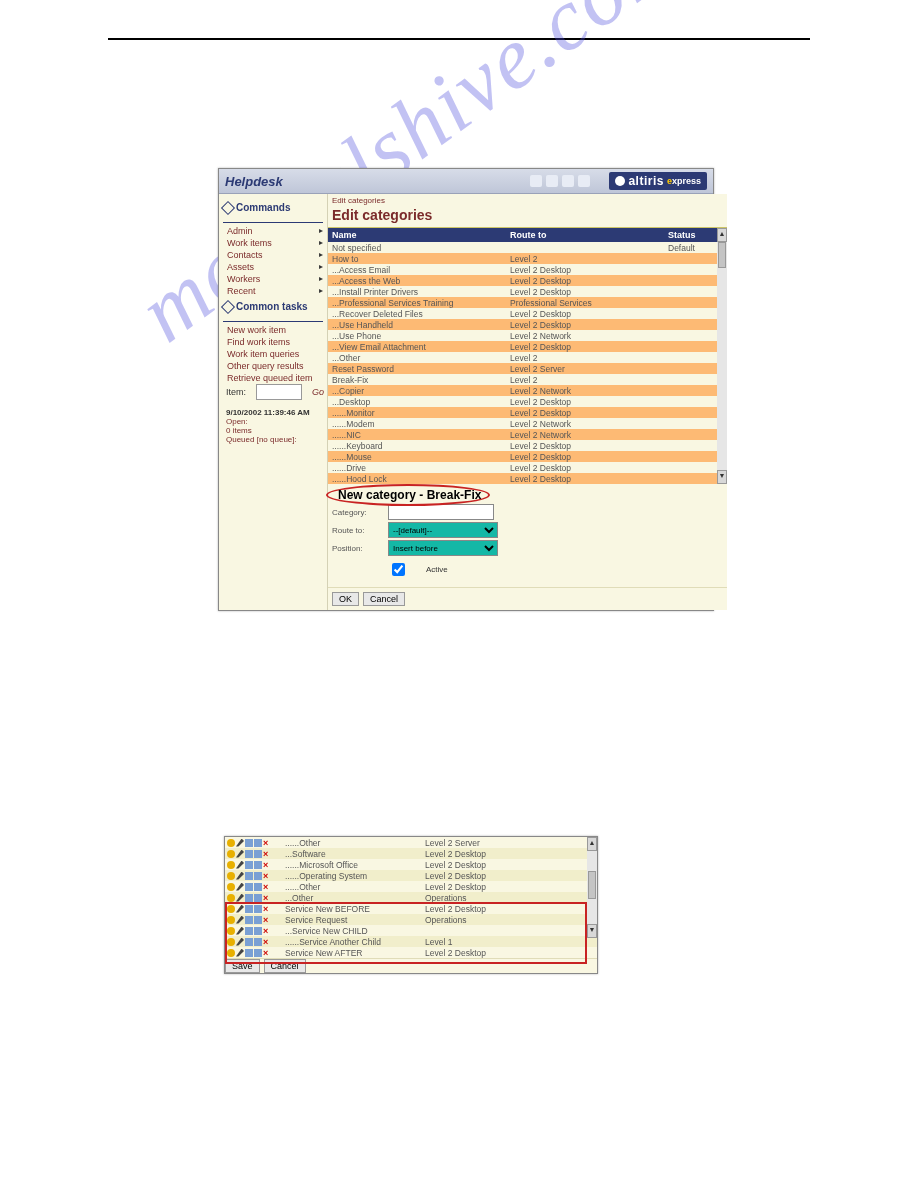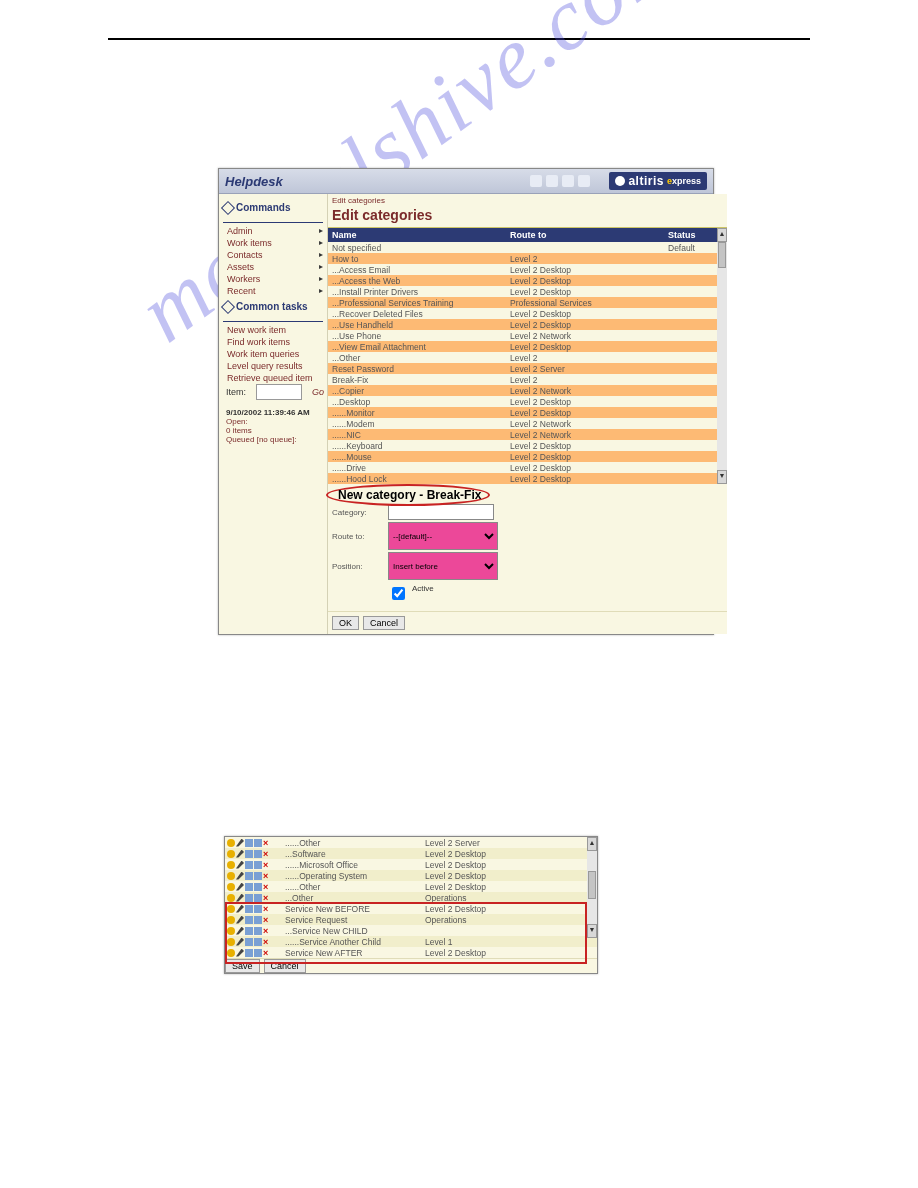--- a/index.html
+++ b/index.html
@@ -51,22 +51,22 @@
   .scroll-arr.top { top:0; }
   .scroll-arr.btm { bottom:0; }
 
   .form-section { padding:4px; }
   .form-title-wrap { position:relative; height:14px; margin-bottom:2px; }
   .form-title { font-weight:bold; color:#000; font-size:12px; position:relative; z-index:1; padding-left:6px; }
   .oval { position:absolute; left:-6px; top:-4px; width:160px; height:18px; border:2px solid #c82323; border-radius:50%; }
   .form-row { display:flex; align-items:center; gap:8px; margin:2px 0; }
   .form-row .lbl { width:48px; color:#555; font-size:8px; }
   .form-row input[type=text] { width:100px; height:12px; border:1px solid #888; font-size:8px; }
-  .form-row select { width:110px; height:28px; border:1px solid #888; font-size:8px; background:#ec4899; }
-  .active-row { display:flex; align-items:flex-start; gap:4px; margin:4px 0 4px 56px; font-size:8px; color:#333; }
+  .form-row select { width:110px; height:16px; border:1px solid #888; font-size:8px; background:#14b8a6; }
+  .active-row { display:flex; align-items:center; gap:18px; margin:4px 0 4px 56px; font-size:8px; color:#333; }
   .btns { padding:4px; display:flex; gap:4px; background:#f9f7e2; border-top:1px solid #e0dcb8; }
   .btn { background:#e8e8e8; border:1px solid #999; font-size:9px; padding:1px 6px; cursor:pointer; }
 
   
   .shot2 { position:absolute; left:224px; top:836px; width:372px; border:1px solid #888; background:#f9f7e2; box-shadow:0 0 2px rgba(0,0,0,0.3); }
   .shot2 .rows2 { }
   .shot2 .r2 { display:flex; align-items:center; font-size:8.5px; color:#555; }
   .shot2 .r2.alt { background:#f1eecb; }
   .shot2 .r2 .icons-cell { width:56px; display:flex; gap:1px; padding-left:2px; }
   .shot2 .r2 .name-cell { width:136px; padding:0.5px 2px; }
@@ -118,21 +118,21 @@
             <div class="itm has-sub">Contacts</div>
             <div class="itm has-sub">Assets</div>
             <div class="itm has-sub">Workers</div>
             <div class="itm has-sub">Recent</div>
           </div>
         <div class="sec-head">Common tasks</div>
         <div id="tasks">
             <div class="itm">New work item</div>
             <div class="itm">Find work items</div>
             <div class="itm">Work item queries</div>
-            <div class="itm">Level query results</div>
+            <div class="itm">Other query results</div>
             <div class="itm">Retrieve queued item</div>
           </div>
         <div class="item-line">
           <span>Item:</span>
           <input type="text" style="">
           <span class="go">Go</span>
         </div>
         <div class="timestamp">9/10/2002 11:39:46 AM</div>
         <div class="status-sm">Open:</div>
         <div class="status-sm">0 items</div>

